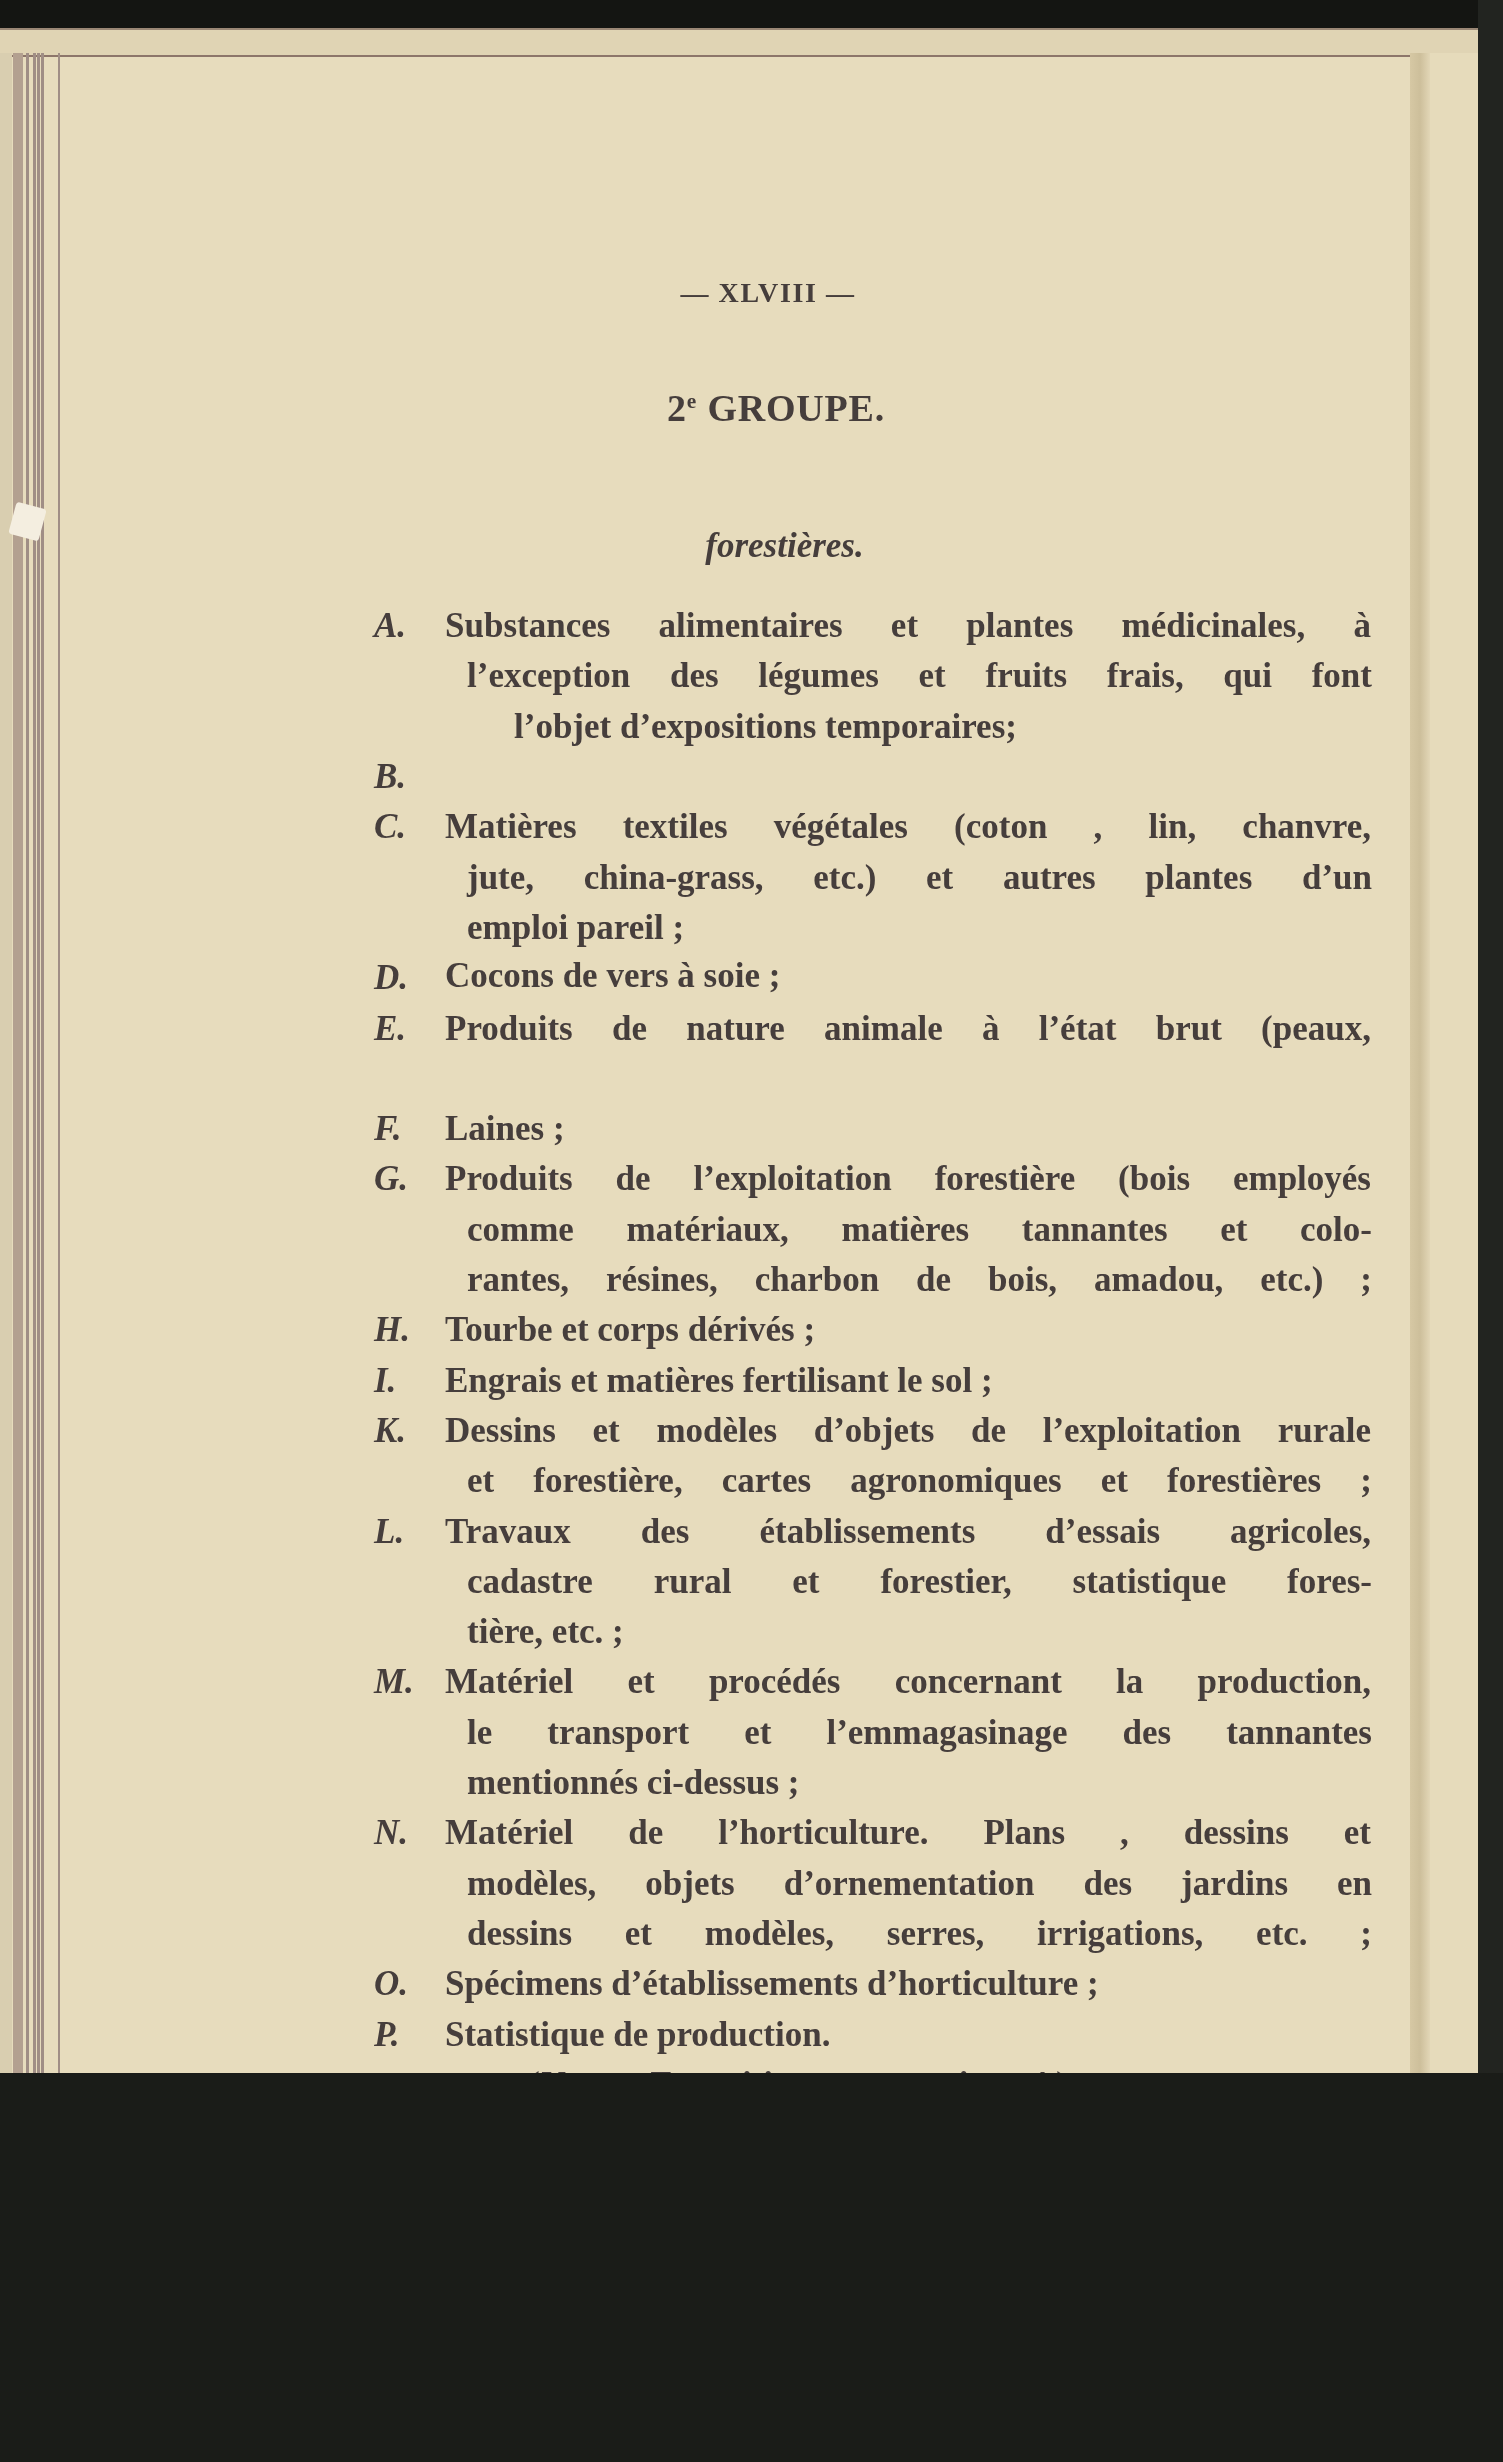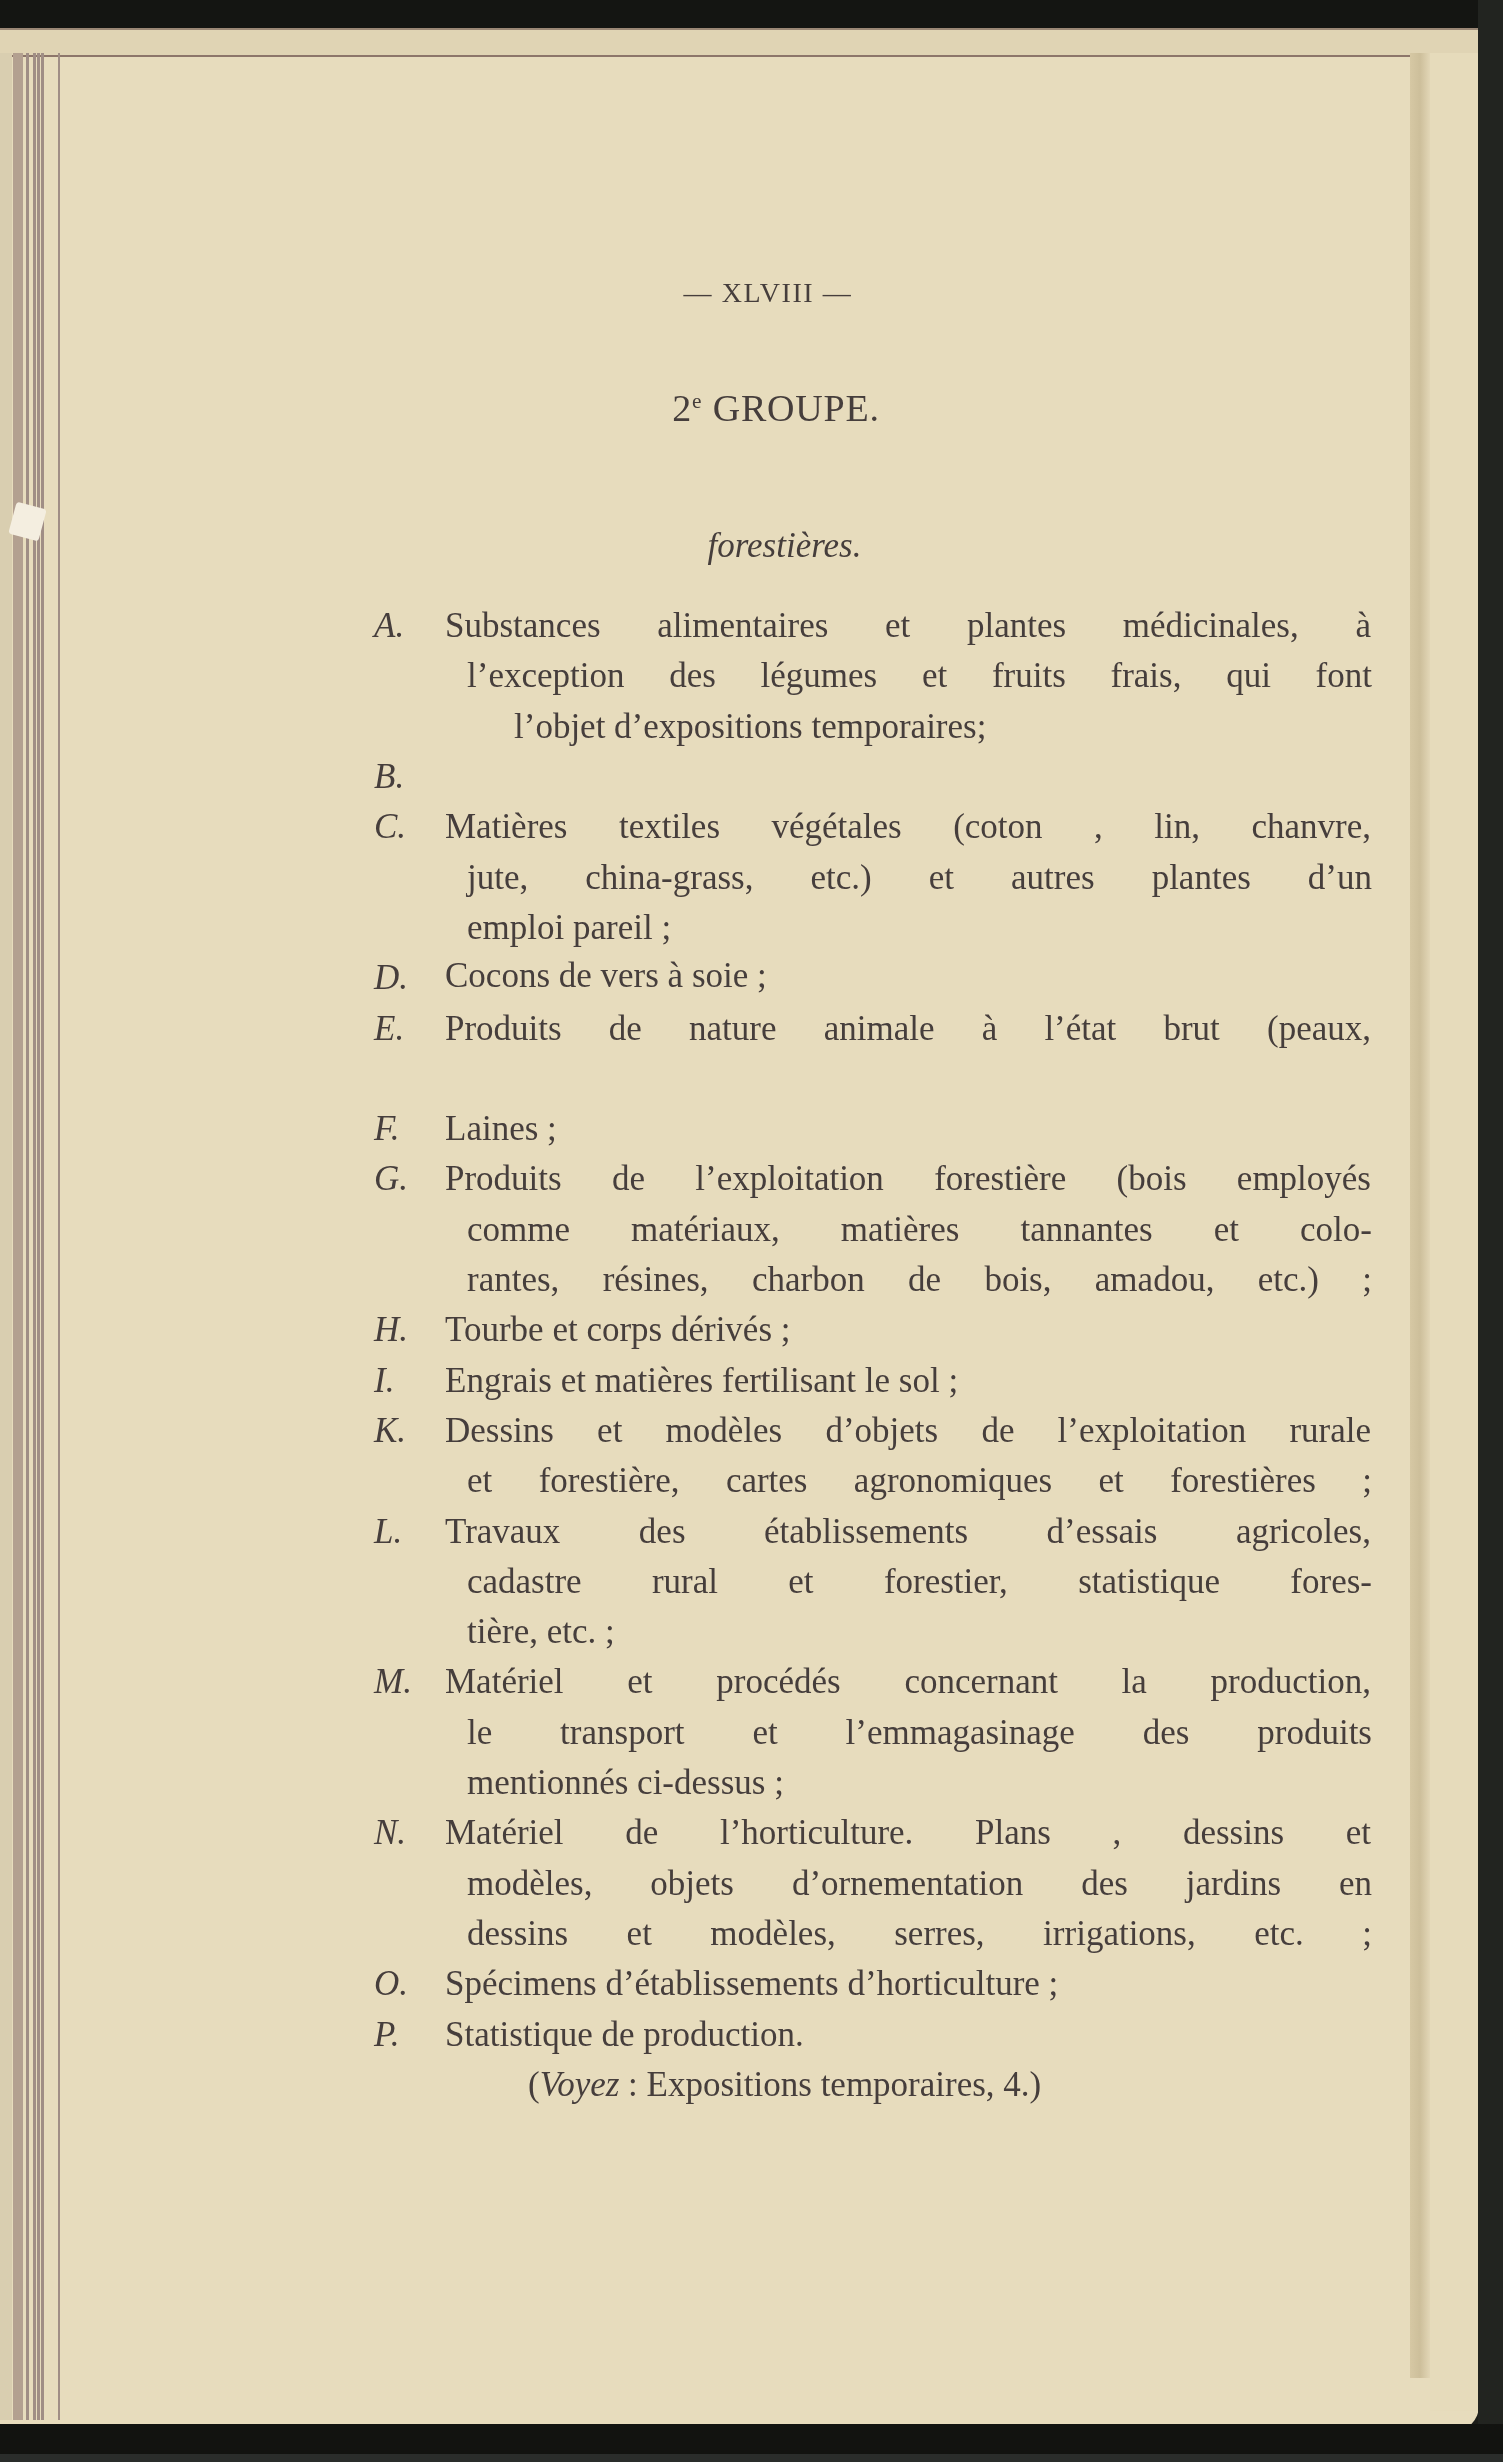--- a/index.html
+++ b/index.html
@@ -6,23 +6,24 @@
     margin: 0;
     padding: 0;
     width: 1503px;
     height: 2462px;
     overflow: hidden;
     background: #1a1c18;
   }
   .scan {
     position: relative;
     width: 1503px;
-    height: 2462px;
+    height: 2073px;
     background: #1c1d19;
     overflow: hidden;
+    font-weight: bold;
   }
   
   .top-strip {
     position: absolute; left: 0; top: 0; width: 1503px; height: 30px;
     background: #141512;
   }
   
   .right-edge {
     position: absolute; right: 0; top: 0; width: 25px; height: 2462px;
     background: #222420;
@@ -191,21 +192,21 @@
   <div class="text item-line first" style="top:1411px;">Dessins et modèles d’objets de l’exploitation rurale</div>
   <div class="text item-line cont" style="top:1461px;">et forestière, cartes agronomiques et forestières ;</div>
 
   <div class="text item-label" style="left:374px; top:1512px;">L.</div>
   <div class="text item-line cont" style="top:1562px;">cadastre rural et forestier, statistique fores-</div>
   <div class="text item-line first" style="top:1512px;">Travaux des établissements d’essais agricoles,</div>
   <div class="text item-line cont last" style="top:1612px;">tière, etc. ;</div>
 
   <div class="text item-label" style="left:374px; top:1662px;">M.</div>
   <div class="text item-line first" style="top:1662px;">Matériel et procédés concernant la production,</div>
-  <div class="text item-line cont" style="top:1713px;">le transport et l’emmagasinage des produits</div>
+  <div class="text item-line cont" style="top:1713px;">le transport et l’emmagasinage des tannantes</div>
   <div class="text item-line cont last" style="top:1763px;">mentionnés ci-dessus ;</div>
 
   <div class="text item-label" style="left:374px; top:1813px;">N.</div>
   <div class="text item-line first" style="top:1813px;">Matériel de l’horticulture. Plans , dessins et</div>
   <div class="text item-line cont" style="top:1864px;">modèles, objets d’ornementation des jardins en</div>
   <div class="text item-line cont" style="top:1914px;">dessins et modèles, serres, irrigations, etc. ;</div>
 
   <div class="text item-label" style="left:374px; top:1964px;">O.</div>
   <div class="text item-line first last" style="top:1964px;">Spécimens d’établissements d’horticulture ;</div>
 

